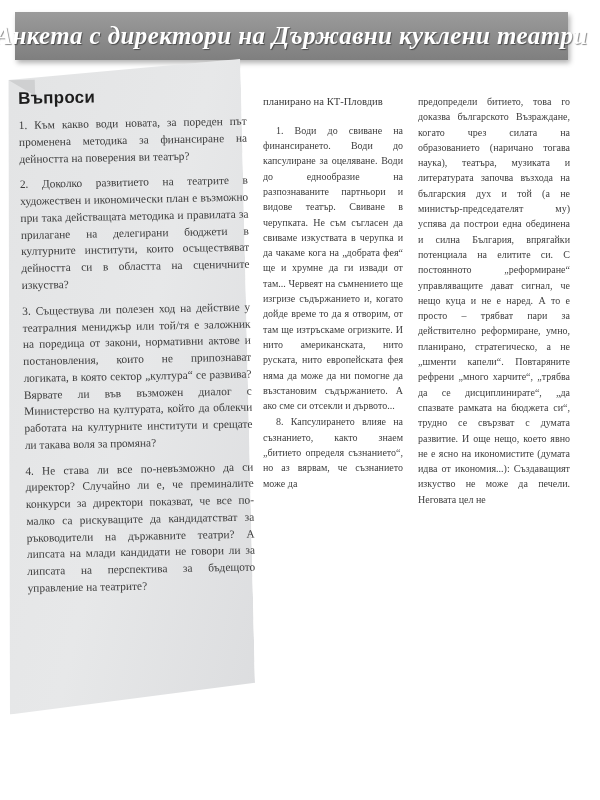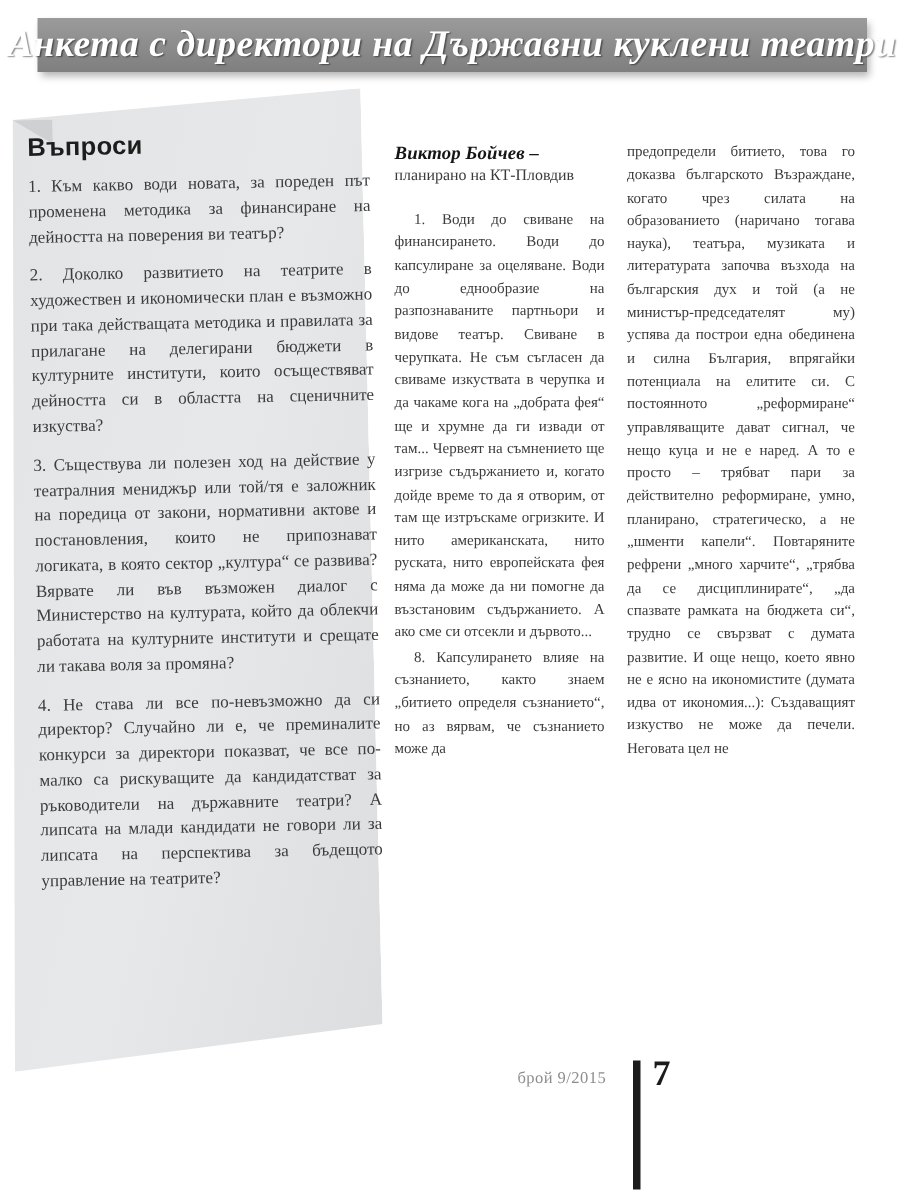--- a/index.html
+++ b/index.html
@@ -19,24 +19,24 @@
   
   #page {
     position: absolute;
     inset: 0;
     background: #ffffff;
   }
 
   
   #masthead {
     position: absolute;
-    left: 25px;
+    left: 15px;
     top: 12px;
     width: 553px;
-    height: 36px;
+    height: 48px;
     background: linear-gradient(180deg,#9b9b9b 0%, #8e8e8e 45%, #7f7f7f 100%);
     box-shadow: 2px 3px 5px rgba(0,0,0,0.30);
   }
   #masthead-title {
     position: absolute;
     left: 0; right: 0; top: 0; bottom: 0;
     display: flex;
     align-items: center;
     justify-content: center;
     font-family: "Liberation Serif", "DejaVu Serif", serif;
@@ -186,29 +186,23 @@
 
   <div class="col" id="col-questions">
     <div id="questions-heading">Въпроси</div>
     <p class="question">1. Към какво води новата, за пореден път променена методика за финансиране на дейността на поверения ви театър?</p>
     <p class="question">2. Доколко развитието на театрите в художествен и икономически план е възможно при така действащата методика и правилата за прилагане на делегирани бюджети в културните институти, които осъществяват дейността си в областта на сценичните изкуства?</p>
     <p class="question">3. Съществува ли полезен ход на действие у театралния мениджър или той/тя е заложник на поредица от закони, нормативни актове и постановления, които не припознават логиката, в която сектор „култура“ се развива? Вярвате ли във възможен диалог с Министерство на културата, който да облекчи работата на културните институти и срещате ли такава воля за промяна?</p>
     <p class="question">4. Не става ли все по-невъзможно да си директор? Случайно ли е, че преминалите конкурси за директори показват, че все по-малко са рискуващите да кандидатстват за ръководители на държавните театри? А липсата на млади кандидати не говори ли за липсата на перспектива за бъдещото управление на театрите?</p>
   </div>
 
   <div class="col" id="col-middle">
-    <p class="byline-name">Виктор Бойчев –</p>
     <p class="byline-role">планирано на КТ-Пловдив</p>
     <p class="body-par indent">1. Води до свиване на финансирането. Води до капсулиране за оцеляване. Води до еднообразие на разпознаваните партньори и видове театър. Свиване в черупката. Не съм съгласен да свиваме изкуствата в черупка и да чакаме кога на „добрата фея“ ще и хрумне да ги извади от там... Червеят на съмнението ще изгризе съдържанието и, когато дойде време то да я отворим, от там ще изтръскаме огризките. И нито американската, нито руската, нито европейската фея няма да може да ни помогне да възстановим съдържанието. А ако сме си отсекли и дървото...</p>
     <p class="body-par indent">8. Капсулирането влияе на съзнанието, както знаем „битието определя съзнанието“, но аз вярвам, че съзнанието може да</p>
   </div>
 
   <div class="col" id="col-right">
     <p class="body-par">предопредели битието, това го доказва българското Възраждане, когато чрез силата на образованието (наричано тогава наука), театъра, музиката и литературата започва възхода на българския дух и той (а не министър-председателят му) успява да построи една обединена и силна България, впрягайки потенциала на елитите си. С постоянното „реформиране“ управляващите дават сигнал, че нещо куца и не е наред. А то е просто – трябват пари за действително реформиране, умно, планирано, стратегическо, а не „шменти капели“. Повтаряните рефрени „много харчите“, „трябва да се дисциплинирате“, „да спазвате рамката на бюджета си“, трудно се свързват с думата развитие. И още нещо, което явно не е ясно на икономистите (думата идва от икономия...): Създаващият изкуство не може да печели. Неговата цел не</p>
   </div>
 
-  <div id="footer">
-    <div id="issue-label">брой 9/2015</div>
-    <div id="footer-rule"></div>
-    <div id="page-number">7</div>
-  </div>
 
 </div>
 
 </body></html>

